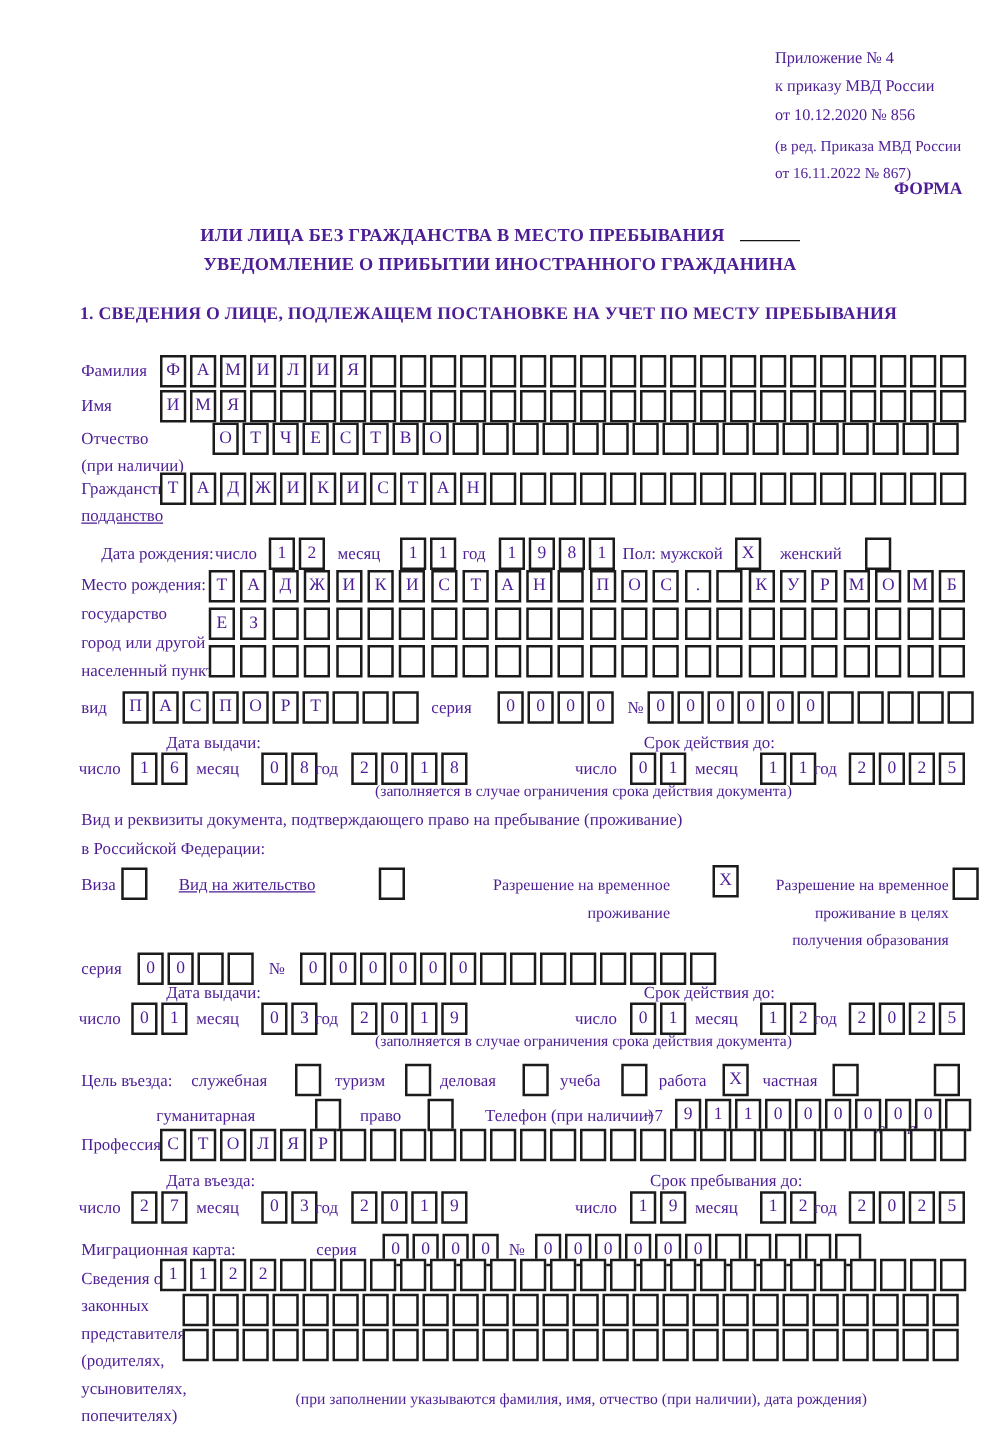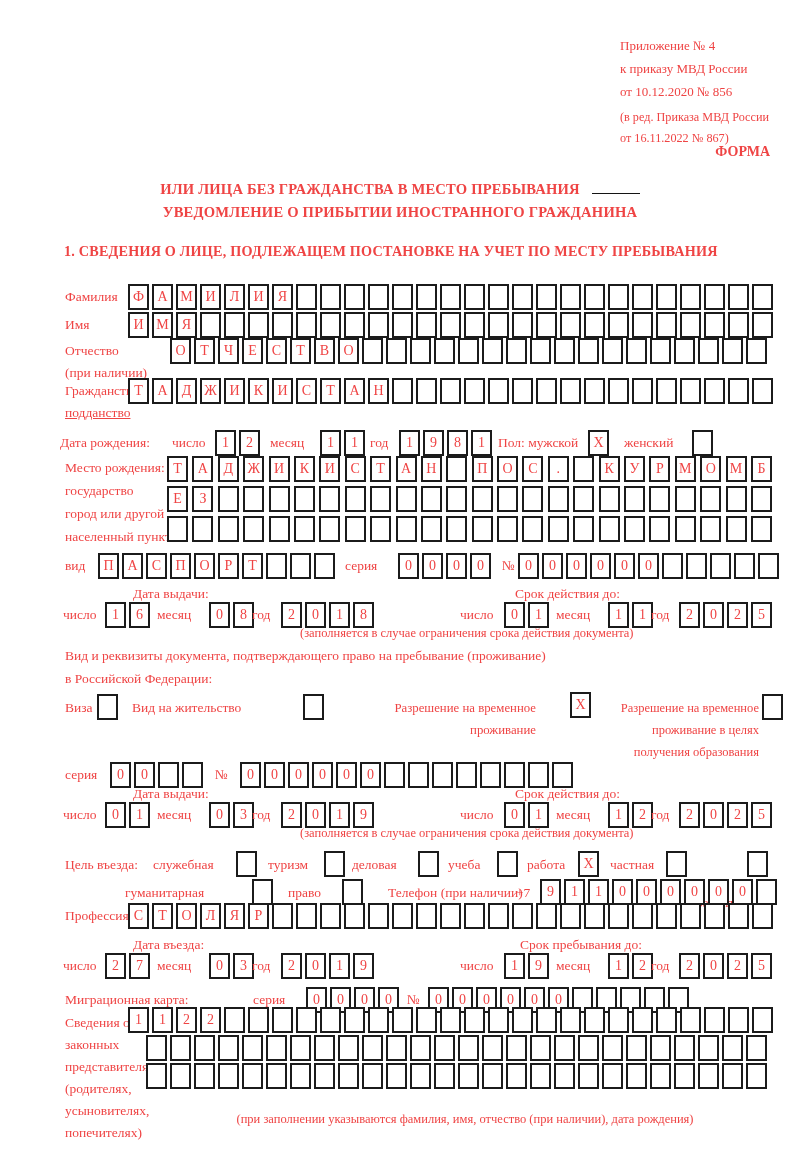--- a/index.html
+++ b/index.html
@@ -1,17 +1,17 @@
 <!DOCTYPE html>
 <html><head>
 <meta charset="utf-8">
 <style>
   html,body{margin:0;padding:0;background:#ffffff;}
   .page{position:relative;width:800px;height:1163px;background:#ffffff;overflow:hidden;
-        font-family:"Liberation Serif","DejaVu Serif",serif;color:#ef4444;}
+        font-family:"Liberation Serif","DejaVu Serif",serif;color:#4c1d95;}
   .abs{position:absolute;white-space:nowrap;}
   .lbl{font-size:13.5px;line-height:16px;}
   .b{font-weight:bold;}
   .center{text-align:center;}
   .cells{display:flex;gap:3px;}
   .g4{gap:4.4px;}
   .cell{display:inline-block;width:17px;height:22px;border:2px solid #1b1b1b;
         font-size:14px;line-height:22px;text-align:center;background:#fff;
         font-family:"Liberation Serif",serif;}
   .hdr{font-size:13px;line-height:23px;}
@@ -162,21 +162,21 @@
       <span class="cell"></span>
       <span class="cell"></span>
       <span class="cell"></span>
       <span class="cell"></span>
       <span class="cell"></span>
       <span class="cell"></span>
       <span class="cell"></span>
       <span class="cell"></span>
     </div>
 
-  <div class="abs lbl" style="left:60px;top:435px;">Дата рождения:</div>
+  <div class="abs lbl" style="left:81px;top:435px;">Дата рождения:</div>
   <div class="abs lbl" style="left:172px;top:435px;">число</div>
   <div class="abs cells" style="left:215px;top:430px;">
       <span class="cell">1</span>
       <span class="cell">2</span>
     </div>
   <div class="abs lbl" style="left:270px;top:435px;">месяц</div>
   <div class="abs cells" style="left:320px;top:430px;">
       <span class="cell">1</span>
       <span class="cell">1</span>
     </div>
@@ -352,21 +352,21 @@
     </div>
   <div class="abs note" style="left:300px;top:626px;">(заполняется в случае ограничения срока действия документа)</div>
 
   <div class="abs lbl" style="left:65px;top:648px;">Вид и реквизиты документа, подтверждающего право на пребывание (проживание)</div>
   <div class="abs lbl" style="left:65px;top:671px;">в Российской Федерации:</div>
 
   <div class="abs lbl" style="left:65px;top:700px;">Виза</div>
   <div class="abs cells" style="left:97px;top:694px;">
       <span class="cell"></span>
     </div>
-  <div class="abs lbl" style="left:132px;top:700px;">Вид на жительство</div>
+  <div class="abs lbl" style="left:143px;top:700px;text-decoration:underline;">Вид на жительство</div>
   <div class="abs cells" style="left:303px;top:694px;">
       <span class="cell"></span>
     </div>
   <div class="abs opt" style="left:368px;top:697px;width:168px;">
     <div>Разрешение на временное</div>
     <div>проживание</div>
   </div>
   <div class="abs cells" style="left:570px;top:692px;">
       <span class="cell">X</span>
     </div>

